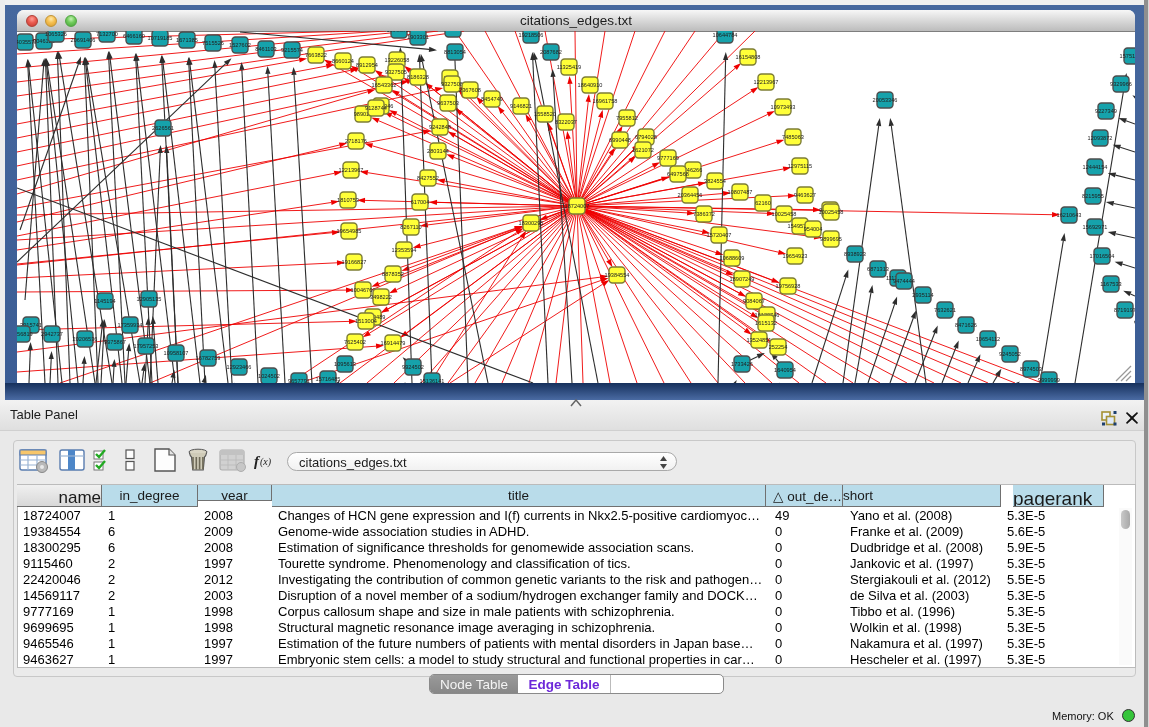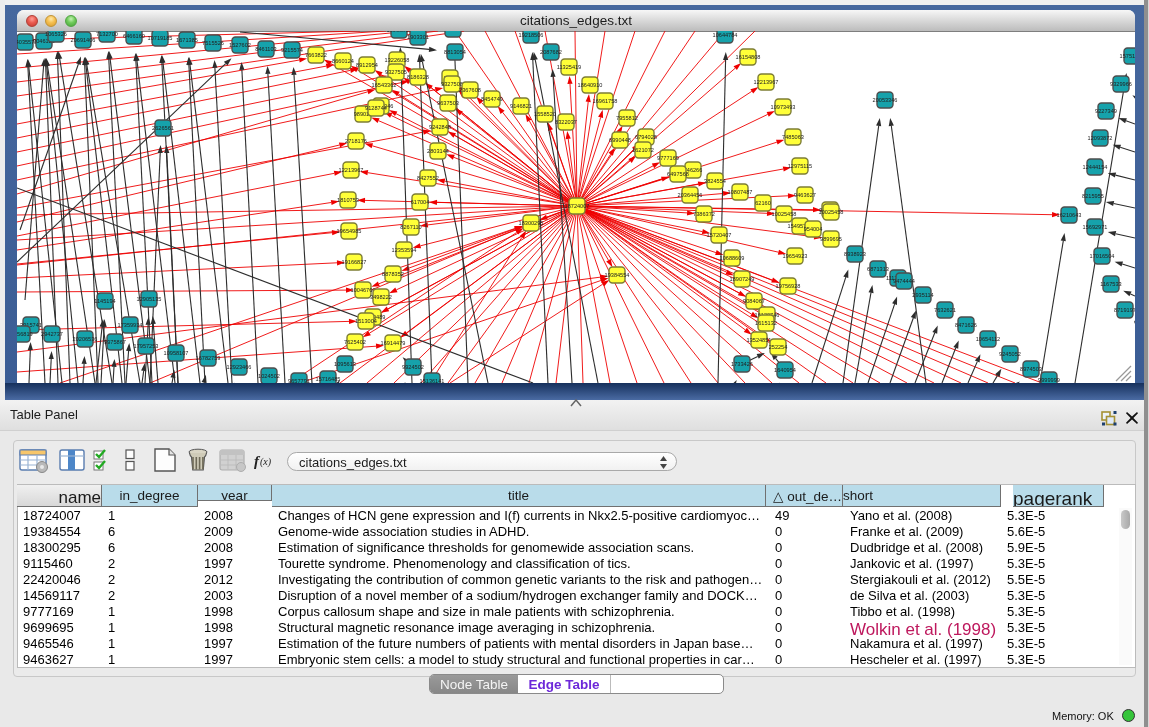--- a/index.html
+++ b/index.html
@@ -821,28 +821,28 @@
 <div class="abs" style="left:204px;top:588px;font-size:13px;color:#000">2003</div>
 <div class="abs" style="left:278px;top:588px;font-size:13px;color:#000;width:486px;overflow:hidden;white-space:nowrap">Disruption of a novel member of a sodium/hydrogen exchanger family and DOCK…</div>
 <div class="abs" style="left:775px;top:588px;font-size:13px;color:#000">0</div>
 <div class="abs" style="left:850px;top:588px;font-size:13px;color:#000">de Silva et al. (2003)</div>
 <div class="abs" style="left:1007px;top:588px;font-size:13px;color:#000">5.3E-5</div>
 <div class="abs" style="left:23px;top:604px;font-size:13px;color:#000">9777169</div>
 <div class="abs" style="left:108px;top:604px;font-size:13px;color:#000">1</div>
 <div class="abs" style="left:204px;top:604px;font-size:13px;color:#000">1998</div>
 <div class="abs" style="left:278px;top:604px;font-size:13px;color:#000;width:486px;overflow:hidden;white-space:nowrap">Corpus callosum shape and size in male patients with schizophrenia.</div>
 <div class="abs" style="left:775px;top:604px;font-size:13px;color:#000">0</div>
-<div class="abs" style="left:850px;top:604px;font-size:13px;color:#000">Tibbo et al. (1998)</div>
+<div class="abs" style="left:850px;top:604px;font-size:13px;color:#000">Tibbo et al. (1996)</div>
 <div class="abs" style="left:1007px;top:604px;font-size:13px;color:#000">5.3E-5</div>
 <div class="abs" style="left:23px;top:620px;font-size:13px;color:#000">9699695</div>
 <div class="abs" style="left:108px;top:620px;font-size:13px;color:#000">1</div>
 <div class="abs" style="left:204px;top:620px;font-size:13px;color:#000">1998</div>
 <div class="abs" style="left:278px;top:620px;font-size:13px;color:#000;width:486px;overflow:hidden;white-space:nowrap">Structural magnetic resonance image averaging in schizophrenia.</div>
 <div class="abs" style="left:775px;top:620px;font-size:13px;color:#000">0</div>
-<div class="abs" style="left:850px;top:620px;font-size:17px;color:#be185d">Wolkin et al. (1998)</div>
+<div class="abs" style="left:850px;top:620px;font-size:13px;color:#000000">Wolkin et al. (1998)</div>
 <div class="abs" style="left:1007px;top:620px;font-size:13px;color:#000">5.3E-5</div>
 <div class="abs" style="left:23px;top:636px;font-size:13px;color:#000">9465546</div>
 <div class="abs" style="left:108px;top:636px;font-size:13px;color:#000">1</div>
 <div class="abs" style="left:204px;top:636px;font-size:13px;color:#000">1997</div>
 <div class="abs" style="left:278px;top:636px;font-size:13px;color:#000;width:486px;overflow:hidden;white-space:nowrap">Estimation of the future numbers of patients with mental disorders in Japan base…</div>
 <div class="abs" style="left:775px;top:636px;font-size:13px;color:#000">0</div>
 <div class="abs" style="left:850px;top:636px;font-size:13px;color:#000">Nakamura et al. (1997)</div>
 <div class="abs" style="left:1007px;top:636px;font-size:13px;color:#000">5.3E-5</div>
 <div class="abs" style="left:23px;top:652px;font-size:13px;color:#000">9463627</div>
 <div class="abs" style="left:108px;top:652px;font-size:13px;color:#000">1</div>

